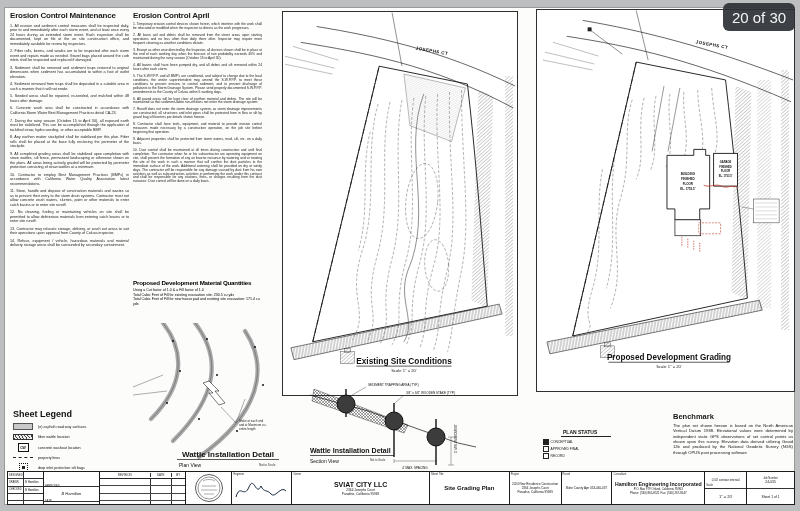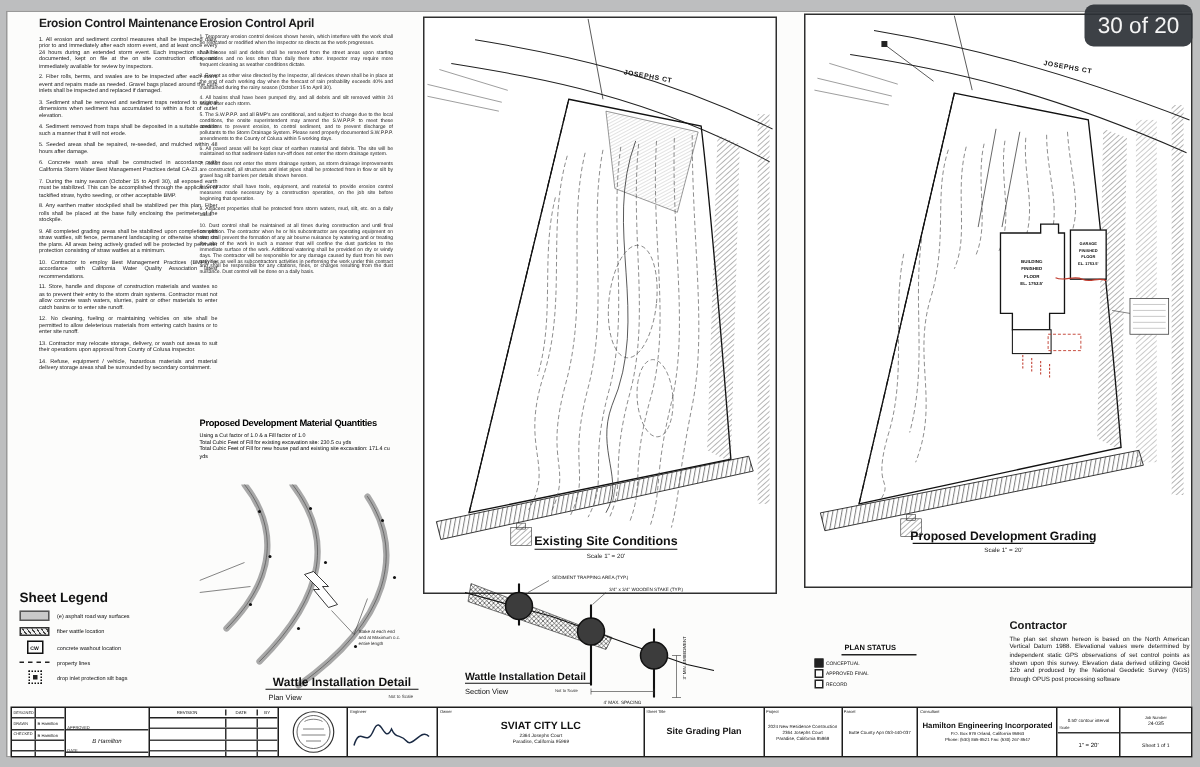--- a/index.html
+++ b/index.html
@@ -5,31 +5,31 @@
   html,body{margin:0;padding:0;}
   body{width:800px;height:511px;overflow:hidden;font-family:"Liberation Sans",sans-serif;}
   .stage{position:relative;width:800px;height:511px;background:#bdbebf;}
   .abs{position:absolute;}
   .sheet{position:absolute;left:4px;top:7px;width:791px;height:498px;background:#fcfcfb;border:1px solid #999;box-sizing:border-box;}
   .badge{position:absolute;top:3px;right:5px;width:72px;height:28px;background:rgba(45,49,54,.92);border-radius:6px;color:#f4f4f4;font-size:15px;display:flex;align-items:center;justify-content:center;}
   
   .col{color:#1c1c1c;}
   .col h2{margin:0 0 3px 0;font-size:8px;letter-spacing:-.2px;}
   .col p{margin:0 0 3px 0;text-align:justify;}
-  .maint{left:5px;top:3px;width:119px;height:380px;overflow:hidden;font-size:3.7px;line-height:1.22;margin-left:16px;}
+  .maint{left:5px;top:3px;width:119px;height:380px;overflow:hidden;font-size:3.7px;line-height:1.22;}
   .notes{left:128px;top:3px;width:129px;height:266px;overflow:hidden;font-size:3.35px;line-height:1.18;}
   .quant{left:128px;top:271px;width:132px;font-size:3.6px;line-height:1.25;}
   .quant h2{margin:0 0 1.5px 0;font-size:6.2px;letter-spacing:-.2px;}
   .quant div{margin:0;}
   
   .panel{background:#fff;border:1px solid #2f2f2f;box-sizing:border-box;}
   .panel svg{display:block;width:100%;height:100%;}
   
   .legend{left:8px;top:385px;width:128px;color:#111;}
-  .legend h2{margin:0 0 4px 0;font-size:9px;}
+  .legend h2{margin:16px 0 4px 0;font-size:9px;}
   .lrow{display:flex;align-items:center;margin-bottom:3.5px;font-size:3.7px;}
   .lsw{width:20px;margin-right:5px;display:flex;justify-content:center;}
   .sw-asphalt{width:18px;height:5px;background:#c9c9c9;border:.5px solid #555;}
   .sw-wattle{width:20px;height:4px;border:.5px solid #333;background:repeating-linear-gradient(55deg,#444 0,#444 .8px,#eee .8px,#eee 2.6px);}
   .sw-cw{width:9px;height:7px;border:.9px solid #111;font-size:3.4px;font-weight:bold;display:flex;align-items:center;justify-content:center;}
   .sw-prop{width:20px;border-top:1px dashed #222;height:0;}
   .sw-silt{width:7px;height:7px;border:1px dotted #111;display:flex;align-items:center;justify-content:center;}
   .sw-silt i{width:3px;height:3px;background:#222;}
   
   .pstatus{left:538px;top:412px;width:100px;color:#111;}
@@ -345,21 +345,21 @@
         <span class="pbox"></span>
         <span>APPROVED FINAL</span>
       </div>
       <div class="prow">
         <span class="pbox"></span>
         <span>RECORD</span>
       </div>
     </div>
 
     <div class="abs bench">
-      <h2>Contractor</h2>
+      <h2>Benchmark</h2>
       <div>The plan set shown hereon is based on the North American Vertical Datum 1988. Elevational values were determined by independent static GPS observations of set control points as shown upon this survey. Elevation data derived utilizing Geoid 12b and produced by the National Geodetic Survey (NGS) through OPUS post processing software</div>
     </div>
 
     <div class="abs tblock">
       <div class="tc" style="width:36px;">
         <div class="sigrow">
             <span class="lbl">DESIGNED</span>
             <span class="nm"></span>
           </div>
         <div class="sigrow">
@@ -489,14 +489,14 @@
         <div style="height:15px;">
           <div class="cent" style="font-size:3.4px;">
               <div>Sheet 1 of 1</div>
             </div>
         </div>
       </div>
     </div>
 
   </div>
 
-  <div class="badge">30 of 20</div>
+  <div class="badge">20 of 30</div>
 </div>
 
 </body></html>

